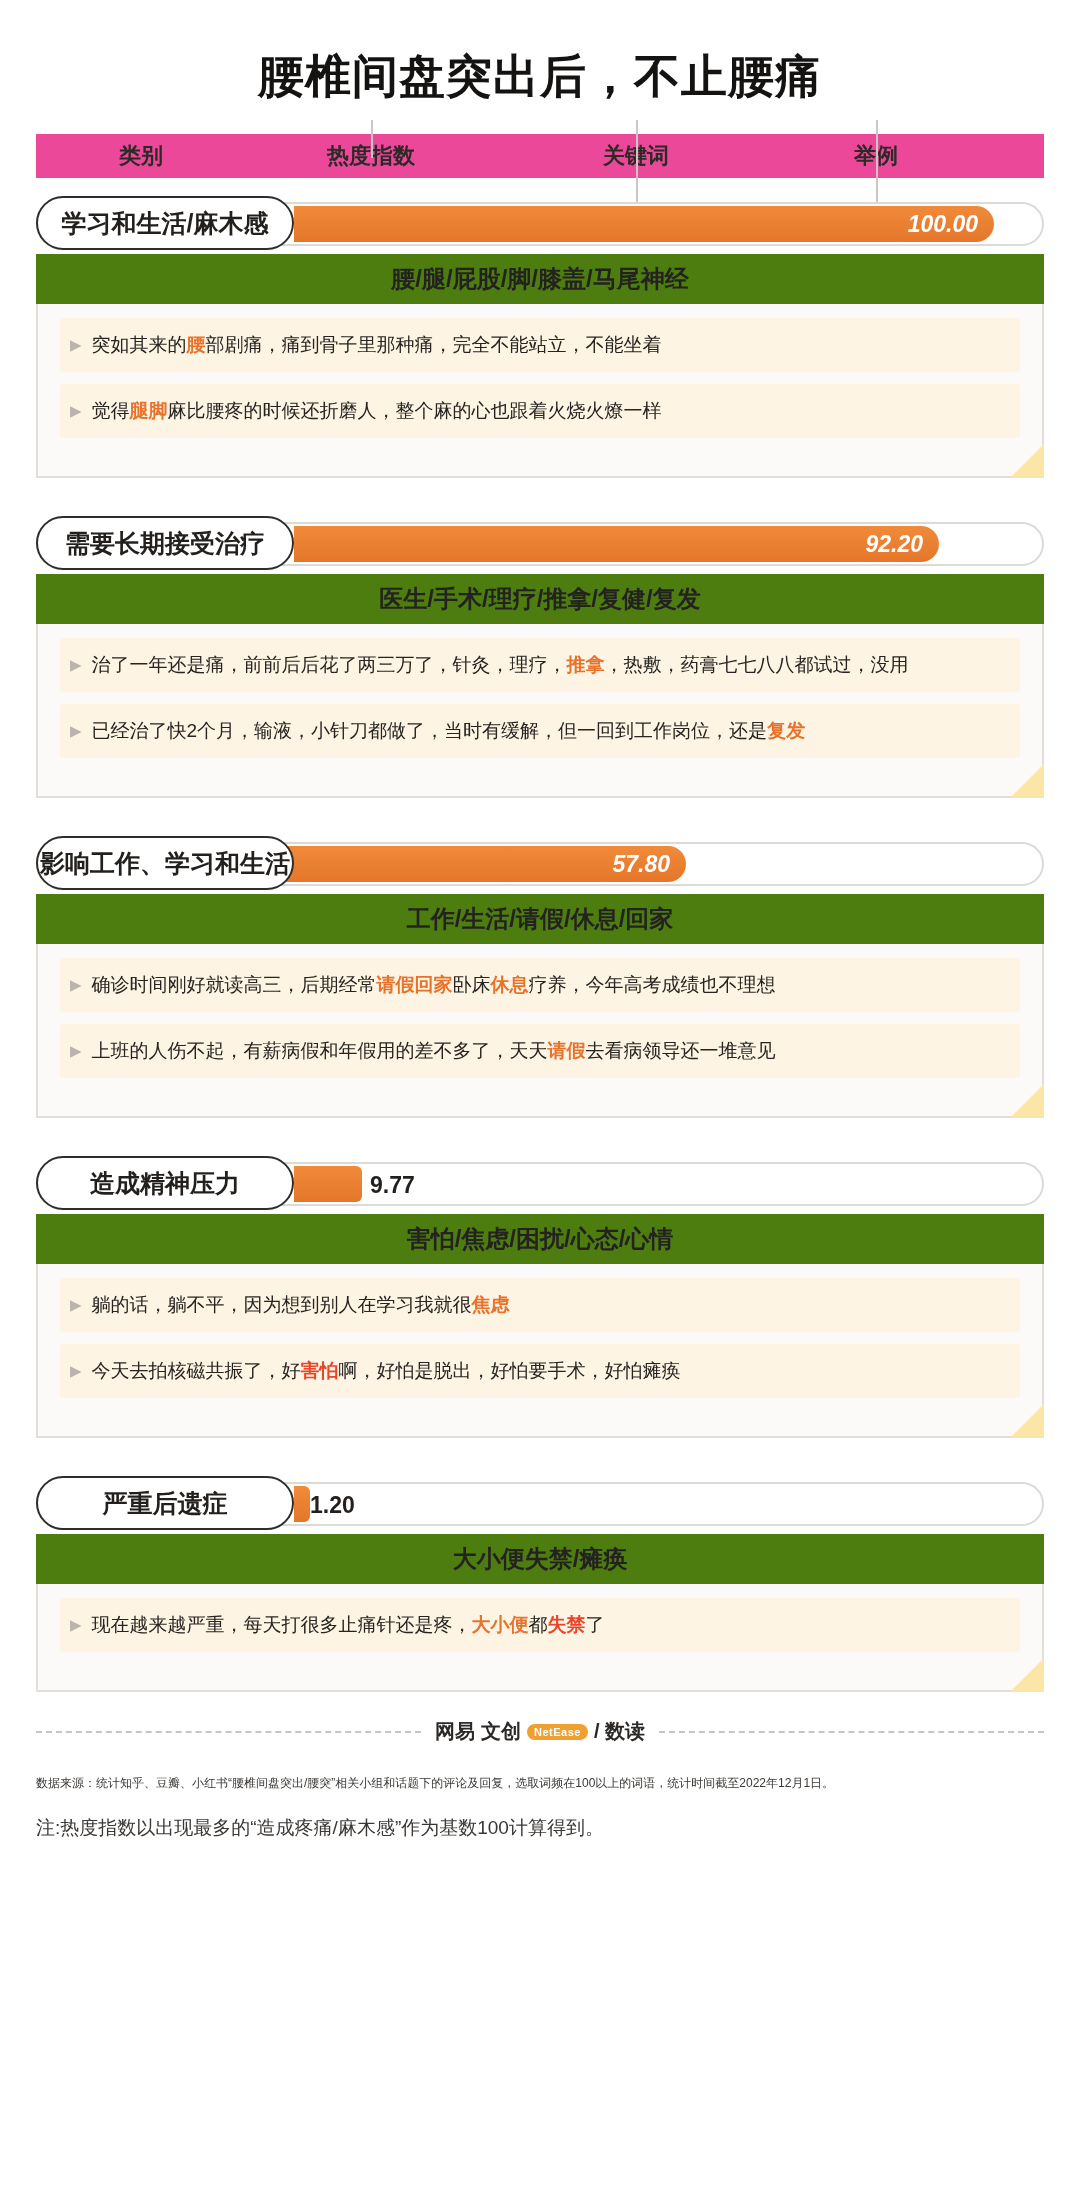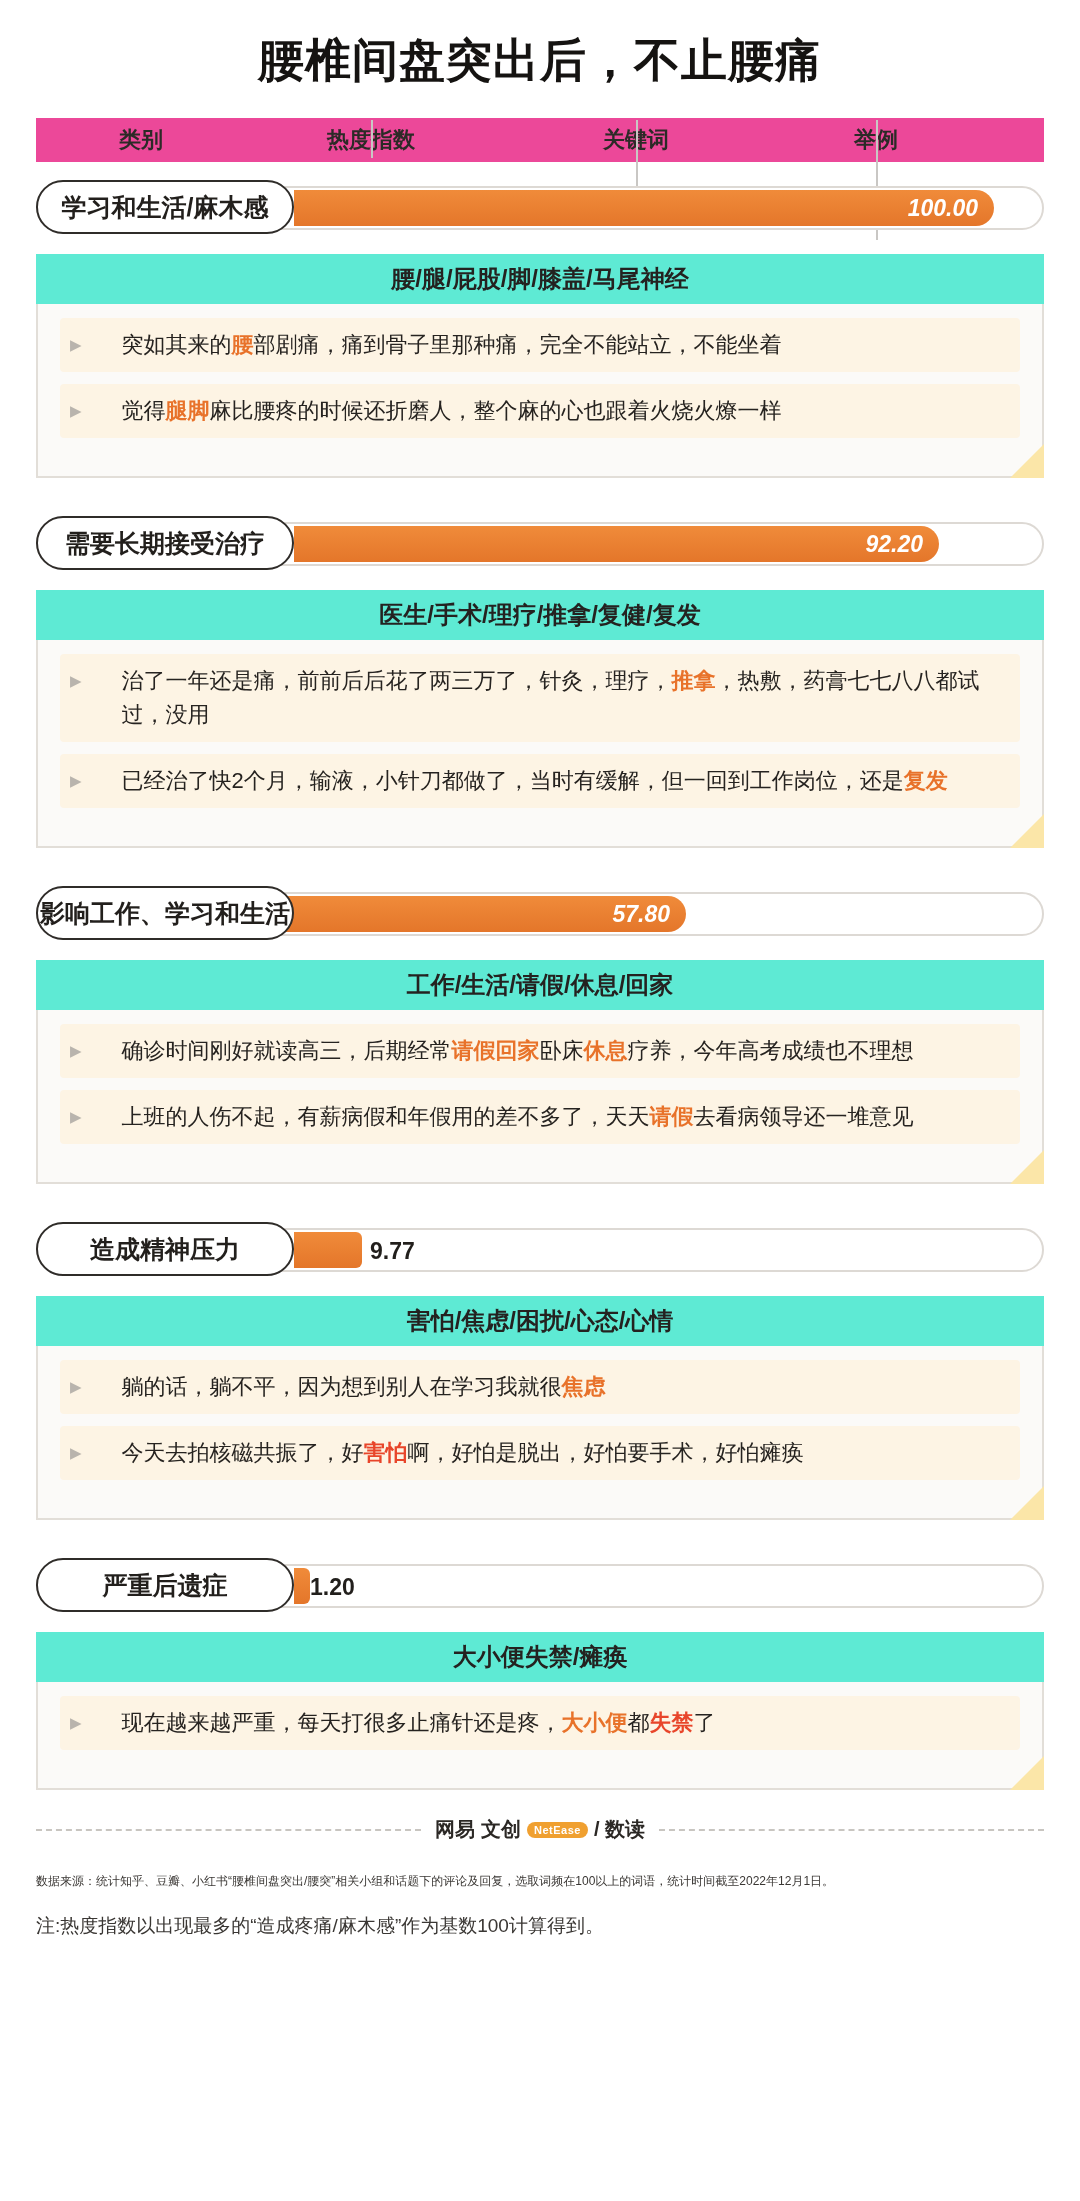--- a/index.html
+++ b/index.html
@@ -6,21 +6,21 @@
   html, body { margin:0; padding:0; }
   body {
     width: 1080px;
     background: #ffffff;
     font-family: "Liberation Sans", "DejaVu Sans", sans-serif;
     color: #221f1c;
   }
   .page {
     width: 1080px;
     min-height: 2201px;
-    padding: 0 0 20px 0;
+    padding: 16px 0 20px 0;
     position: relative;
   }
   
   .title {
     text-align: center;
     font-size: 46px;
     font-weight: bold;
     letter-spacing: 1px;
     padding: 30px 0 26px 0;
     color: #151311;
@@ -108,29 +108,29 @@
   .val-out {
     position: absolute;
     top: 20px;
     font-size: 23px;
     font-weight: bold;
     color: #221f1c;
     z-index: 4;
   }
   
   .keywords {
-    background: #5eead4;
+    background: #4d7c0f;
     height: 50px;
     display: flex;
     align-items: center;
     justify-content: center;
     font-size: 24px;
     font-weight: bold;
     color: #242220;
-    margin-top: 16px;
+    margin-top: 0;
     position: relative;
     z-index: 1;
   }
   
   .examples {
     background: #fbfaf8;
     border: 2px solid #e2ded8;
     border-top: none;
     position: relative;
     padding: 14px 22px 26px 22px;
@@ -145,24 +145,23 @@
   }
   .ex:last-child { margin-bottom: 0; }
   .tri {
     color: #b9b4ad;
     font-size: 15px;
     line-height: 34px;
     margin-right: 10px;
     flex: 0 0 auto;
   }
   .ex-text {
-    font-size: 22px;
+    font-size: 19px;
     line-height: 34px;
     color: #262320;
-    margin-left: 30px;
   }
   .hl { color: #e8722a; font-weight: bold; }
   .hl-red { color: #e8452a; font-weight: bold; }
   
   .fold {
     position: absolute;
     right: -2px; bottom: -2px;
     width: 0; height: 0;
     border-left: 34px solid transparent;
     border-bottom: 34px solid #fbe6a8;

